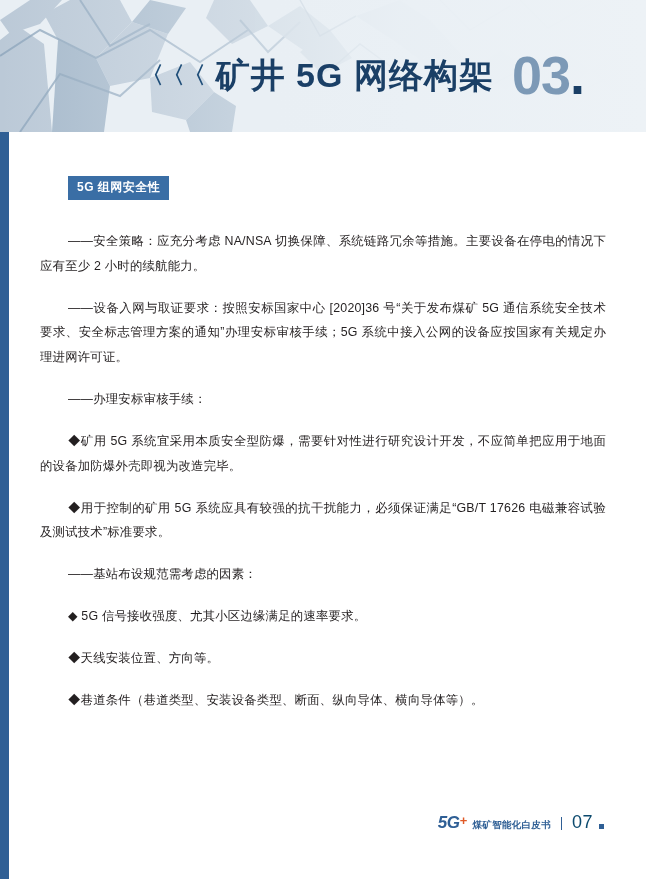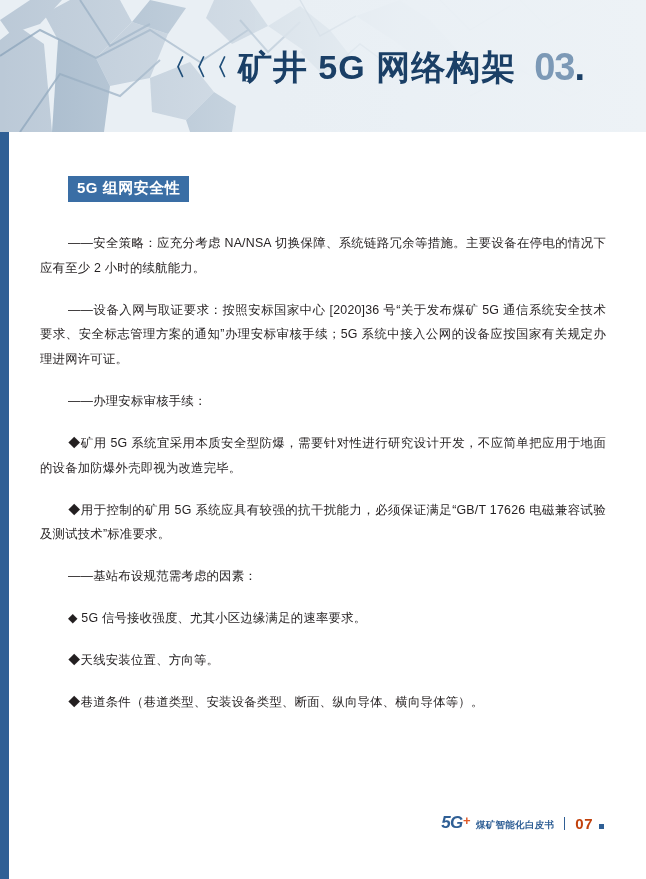--- a/index.html
+++ b/index.html
@@ -54,21 +54,21 @@
   }
   .header-title {
     font-size: 34px;
     font-weight: bold;
     color: #1a3f66;
     letter-spacing: 1px;
     line-height: 1;
     white-space: nowrap;
   }
   .header-num {
-    font-size: 38px;
+    font-size: 54px;
     font-weight: bold;
     color: #7c99b6;
     line-height: 1;
     margin-left: 8px;
     letter-spacing: -1px;
   }
   .header-num .dot {
     color: #1a3f66;
   }
 
@@ -95,21 +95,21 @@
     position: absolute;
     left: 40px;
     top: 176px;
     width: 566px;
   }
 
   .section-label {
     display: inline-block;
     background: #3a6ea5;
     color: #ffffff;
-    font-size: 15px;
+    font-size: 12px;
     font-weight: bold;
     padding: 3px 9px 4px 9px;
     letter-spacing: 0.5px;
     margin-left: 28px;
     margin-bottom: 12px;
   }
 
   p.para {
     font-size: 12.4px;
     line-height: 2.0;
@@ -155,23 +155,23 @@
     padding-bottom: 1px;
     letter-spacing: 0.3px;
   }
   .footer-bar {
     width: 1px;
     height: 13px;
     background: #2f5f95;
     margin: 0 4px 1px 4px;
   }
   .page-num {
-    font-size: 15px;
-    font-weight: bold;
-    color: #c2410c;
+    font-size: 18px;
+    font-weight: normal;
+    color: #0c4a6e;
     line-height: 1;
     padding-bottom: 0px;
     letter-spacing: 0.5px;
   }
   .footer-square {
     width: 5px;
     height: 5px;
     background: #2f5f95;
     margin-bottom: 2px;
   }

